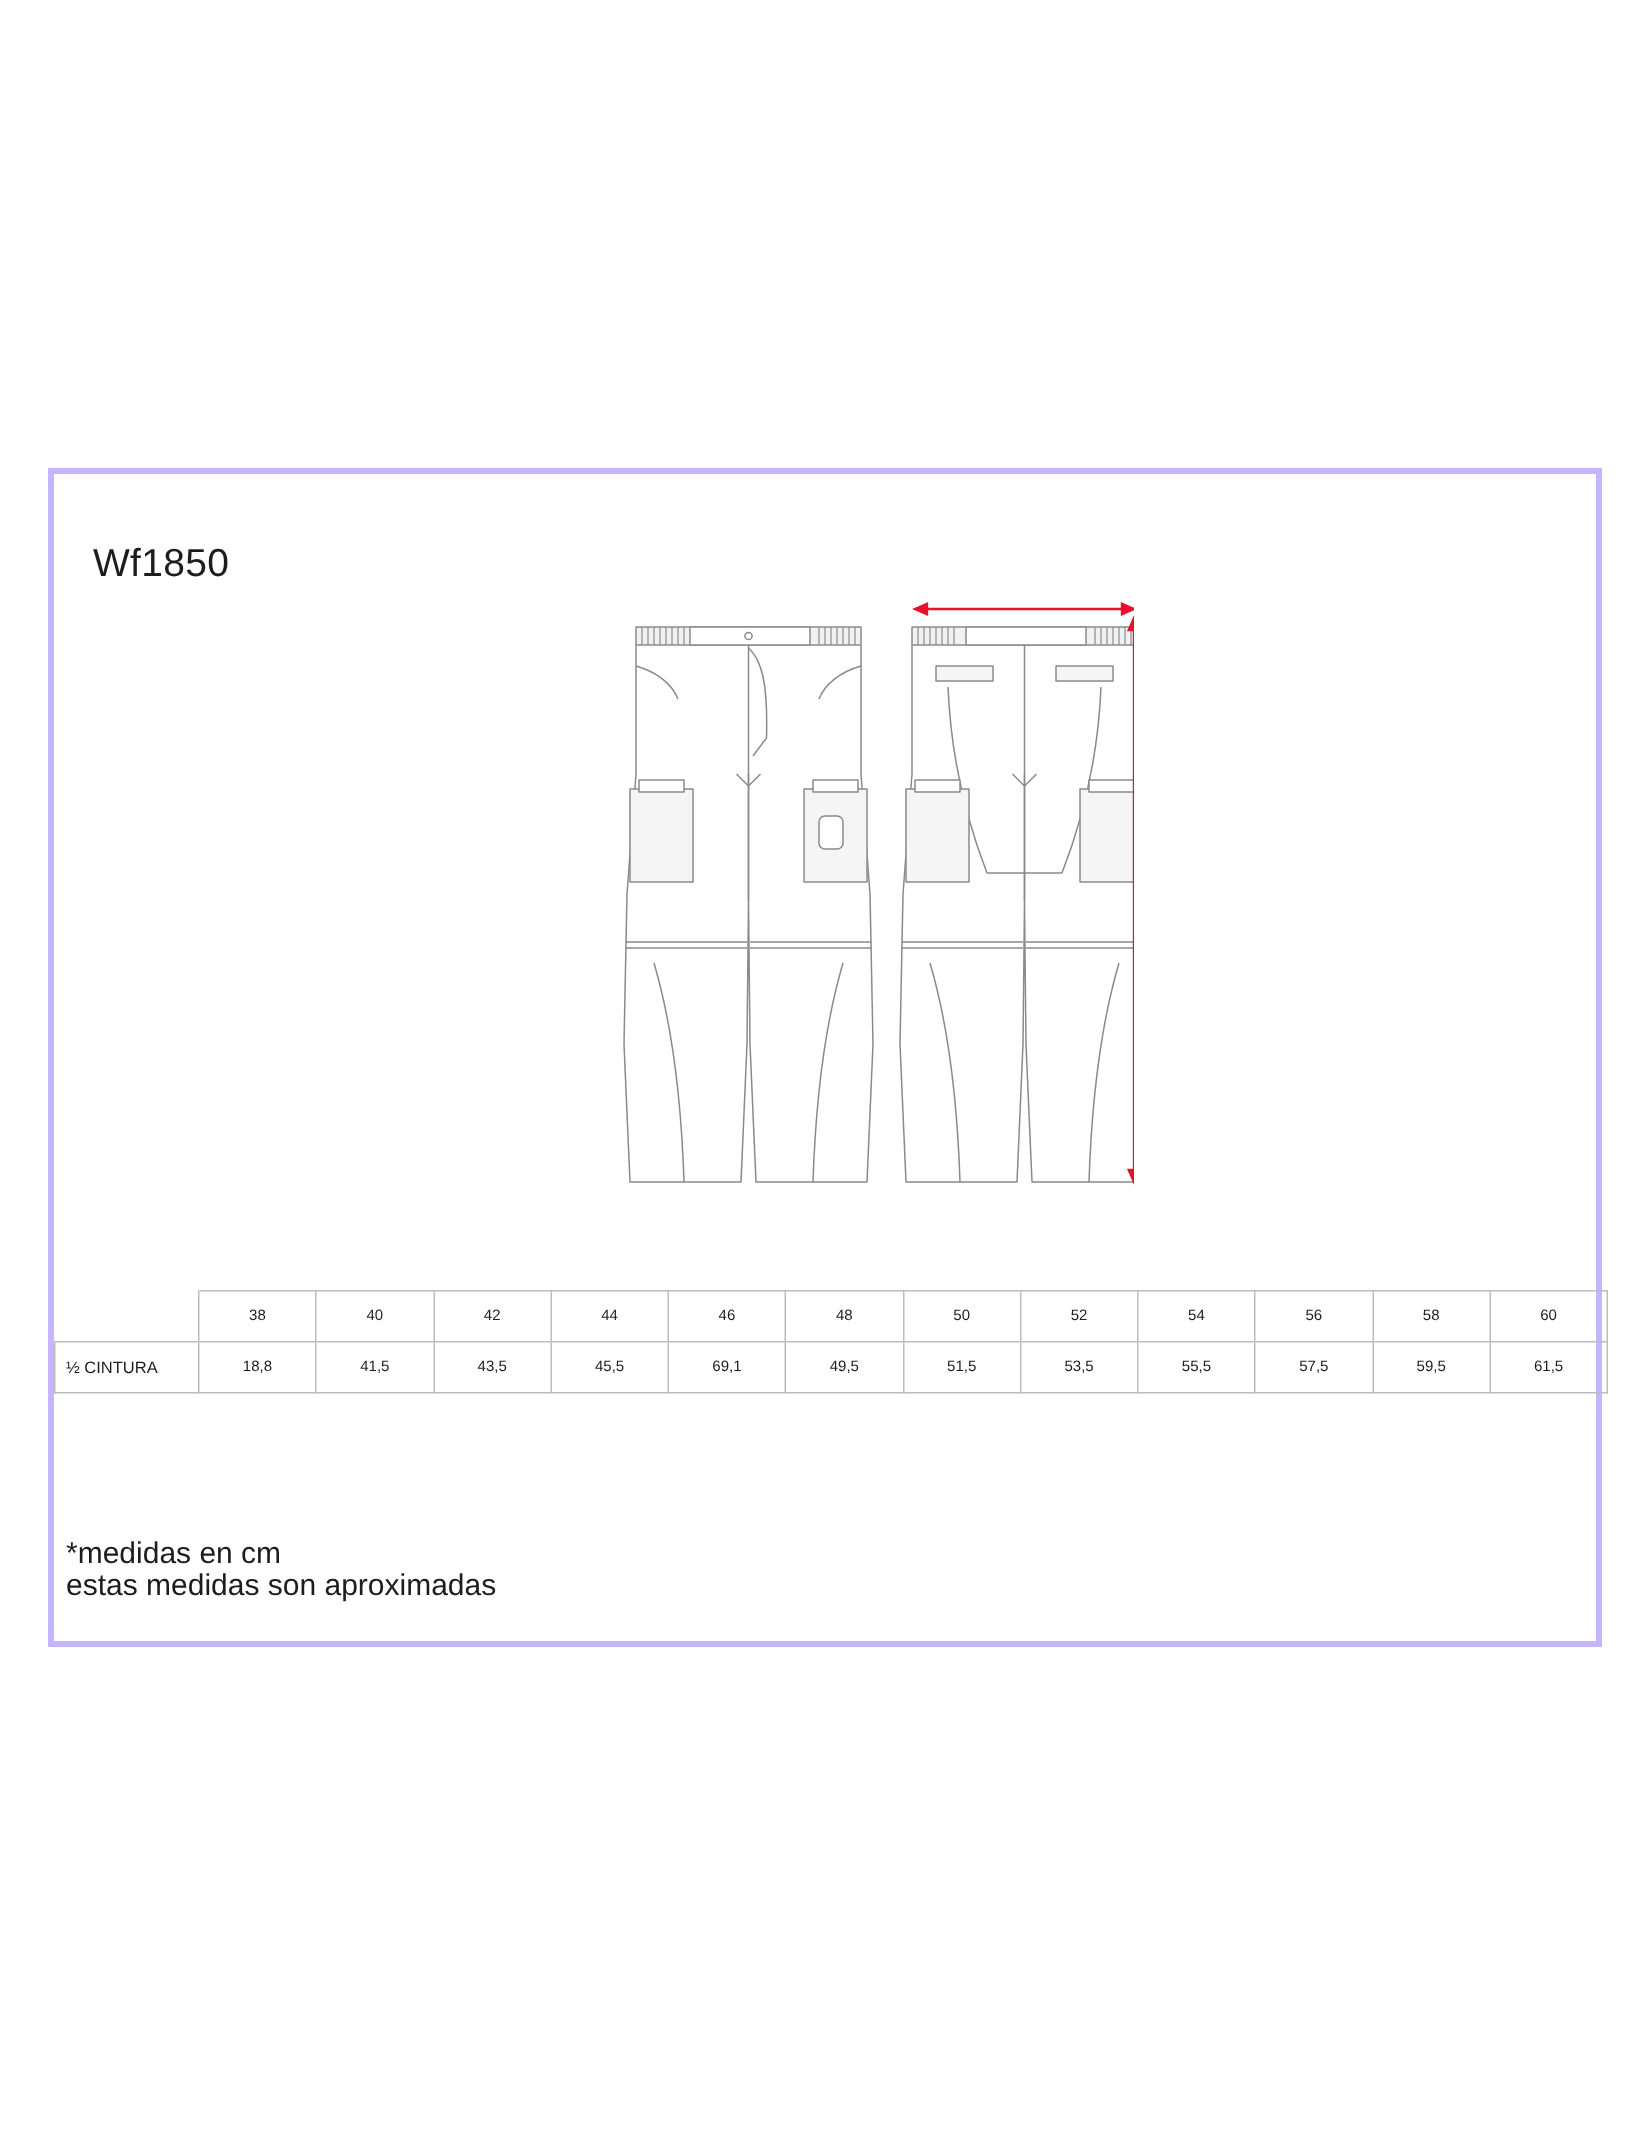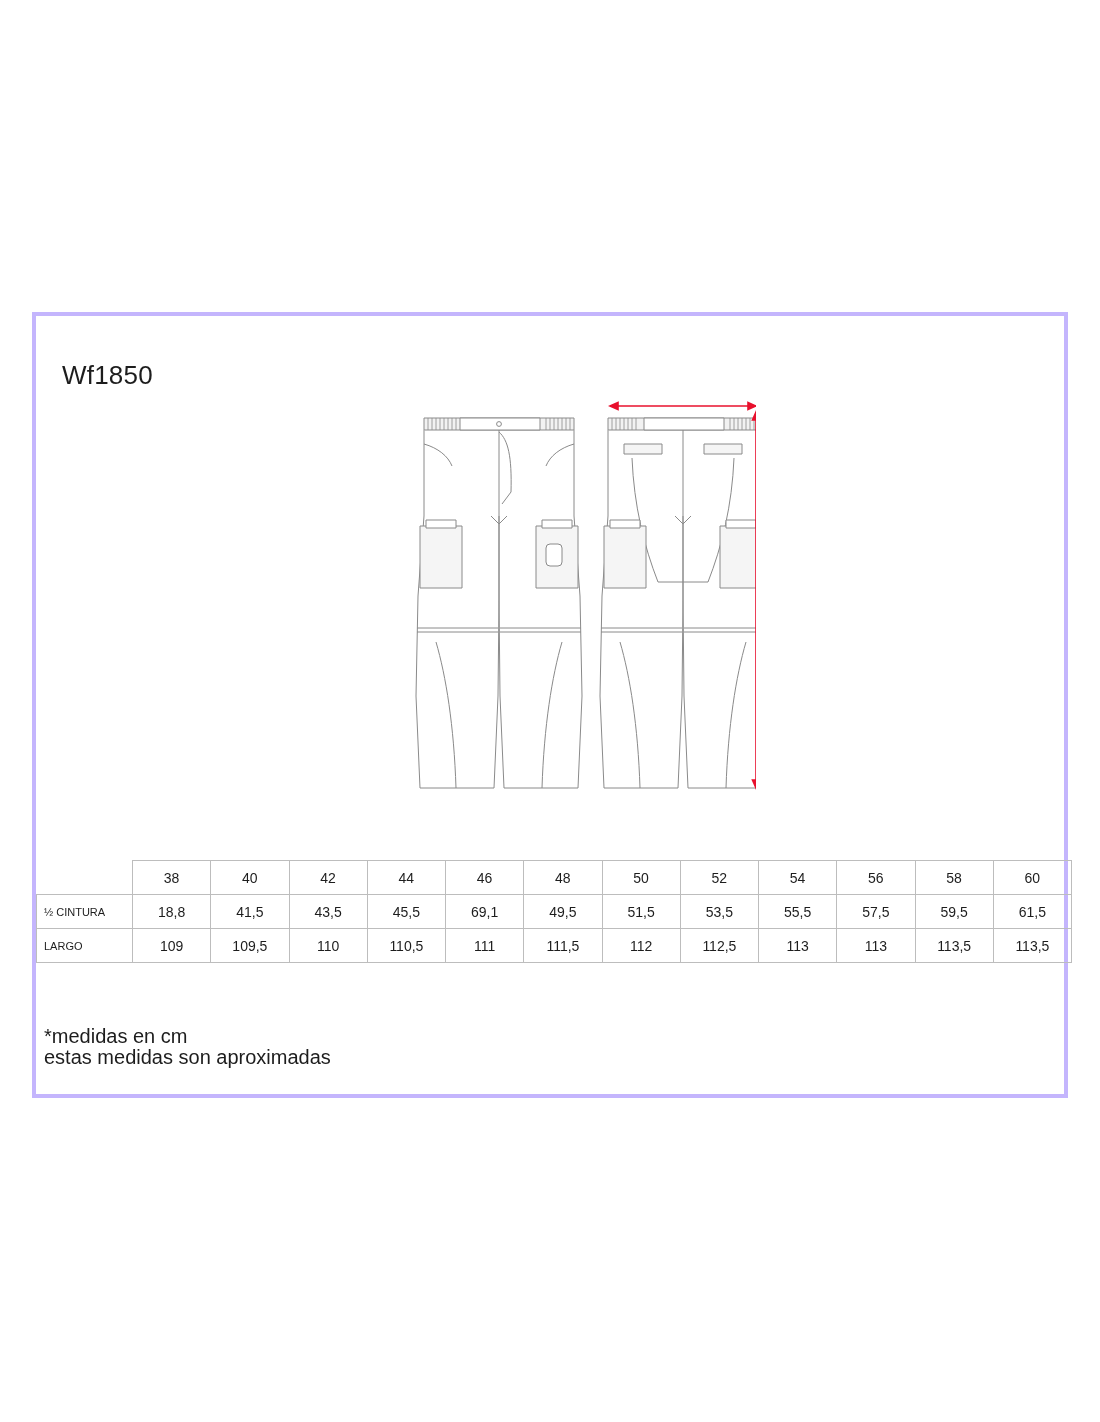--- a/index.html
+++ b/index.html
@@ -49,21 +49,21 @@
     top: 544px;
     width: 1036px;
     border-collapse: collapse;
     table-layout: fixed;
   }
   table.size-table th,
   table.size-table td {
     border: 1px solid #bdbdbd;
     height: 33px;
     text-align: center;
-    font-size: 14px;
+    font-size: 10px;
     font-weight: normal;
     color: #1d1d1d;
     padding: 0;
   }
   table.size-table th.corner {
     border-left: none;
     border-top: none;
   }
   table.size-table td.rowhead {
     text-align: left;
@@ -231,35 +231,20 @@
         <td>45,5</td>
         <td>69,1</td>
         <td>49,5</td>
         <td>51,5</td>
         <td>53,5</td>
         <td>55,5</td>
         <td>57,5</td>
         <td>59,5</td>
         <td>61,5</td>
       </tr>
-      <tr>
-        <td class="rowhead">LARGO</td>
-        <td>109</td>
-        <td>109,5</td>
-        <td>110</td>
-        <td>110,5</td>
-        <td>111</td>
-        <td>111,5</td>
-        <td>112</td>
-        <td>112,5</td>
-        <td>113</td>
-        <td>113</td>
-        <td>113,5</td>
-        <td>113,5</td>
-      </tr>
     </tbody>
   </table>
 
   <div class="note">
     <div>*medidas en cm</div>
     <div>estas medidas son aproximadas</div>
   </div>
 
 </div>
 

